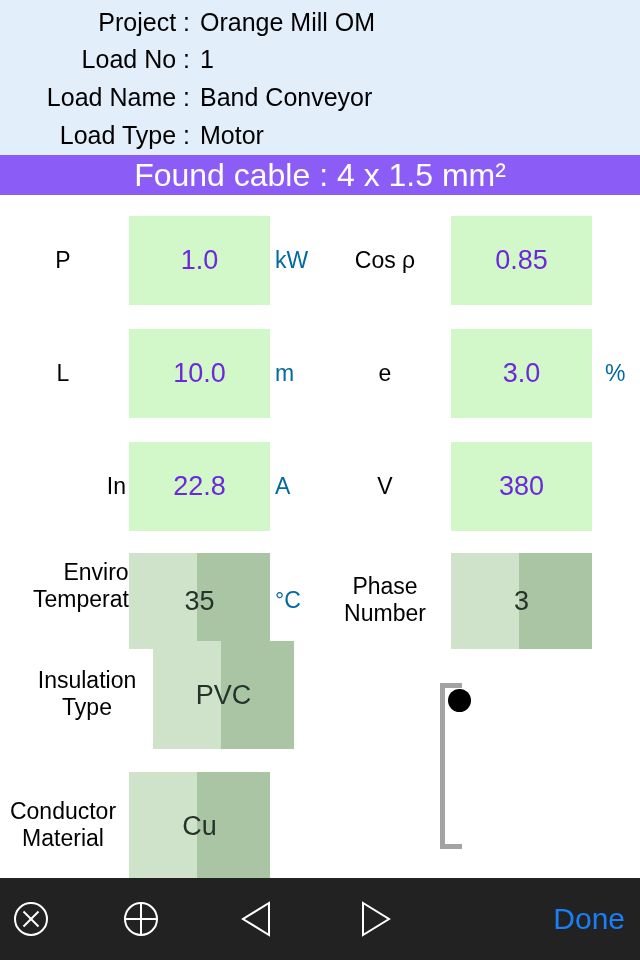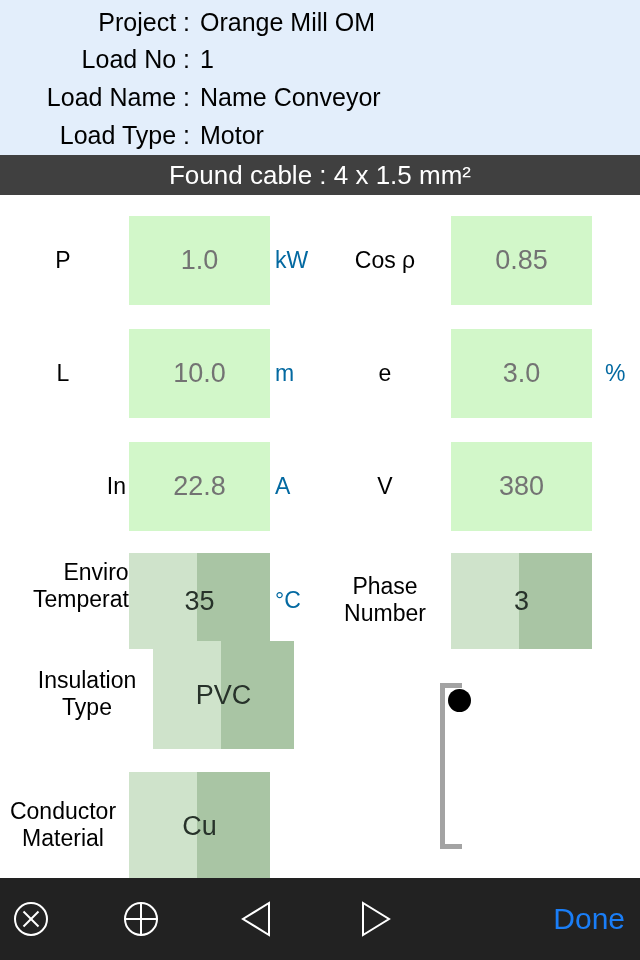--- a/index.html
+++ b/index.html
@@ -49,23 +49,23 @@
     color: #000;
     white-space: nowrap;
   }
 
   
   #found-cable-banner {
     position: absolute;
     left: 0; top: 155px;
     width: 640px;
     height: 40px;
-    background: #404040;
+    background: #8b5cf6;
     color: #ffffff;
-    font-size: 26px;
+    font-size: 32px;
     line-height: 40px;
     text-align: center;
     white-space: nowrap;
   }
 
   
   #form-area {
     position: absolute;
     left: 0; top: 195px;
     width: 640px;
@@ -96,21 +96,21 @@
     position: absolute;
     font-size: 23px;
     color: #0369a1;
     white-space: nowrap;
   }
 
   .field {
     position: absolute;
     box-sizing: border-box;
     font-size: 27px;
-    color: #737373;
+    color: #6d28d9;
     text-align: center;
     overflow: hidden;
   }
   .field.editable { background: #d2f7c9; }
   .field.split {
     background: linear-gradient(to right,
                 #cfe3cb 0%, #cfe3cb 48%,
                 #a9c5a4 48%, #a9c5a4 100%);
     color: #27322a;
   }
@@ -187,21 +187,21 @@
     <span class="hdr-value">Orange Mill  OM</span>
   </div>
 
   <div class="hdr-row" style="top:42px;">
     <span class="hdr-label">Load No :</span>
     <span class="hdr-value">1</span>
   </div>
 
   <div class="hdr-row" style="top:80px;">
     <span class="hdr-label">Load Name :</span>
-    <span class="hdr-value">Name Conveyor</span>
+    <span class="hdr-value">Band Conveyor</span>
   </div>
 
   <div class="hdr-row" style="top:118px;">
     <span class="hdr-label">Load Type :</span>
     <span class="hdr-value">Motor</span>
   </div>
 
 </div>
 
 <div id="found-cable-banner">Found cable : 4 x 1.5 mm²</div>

